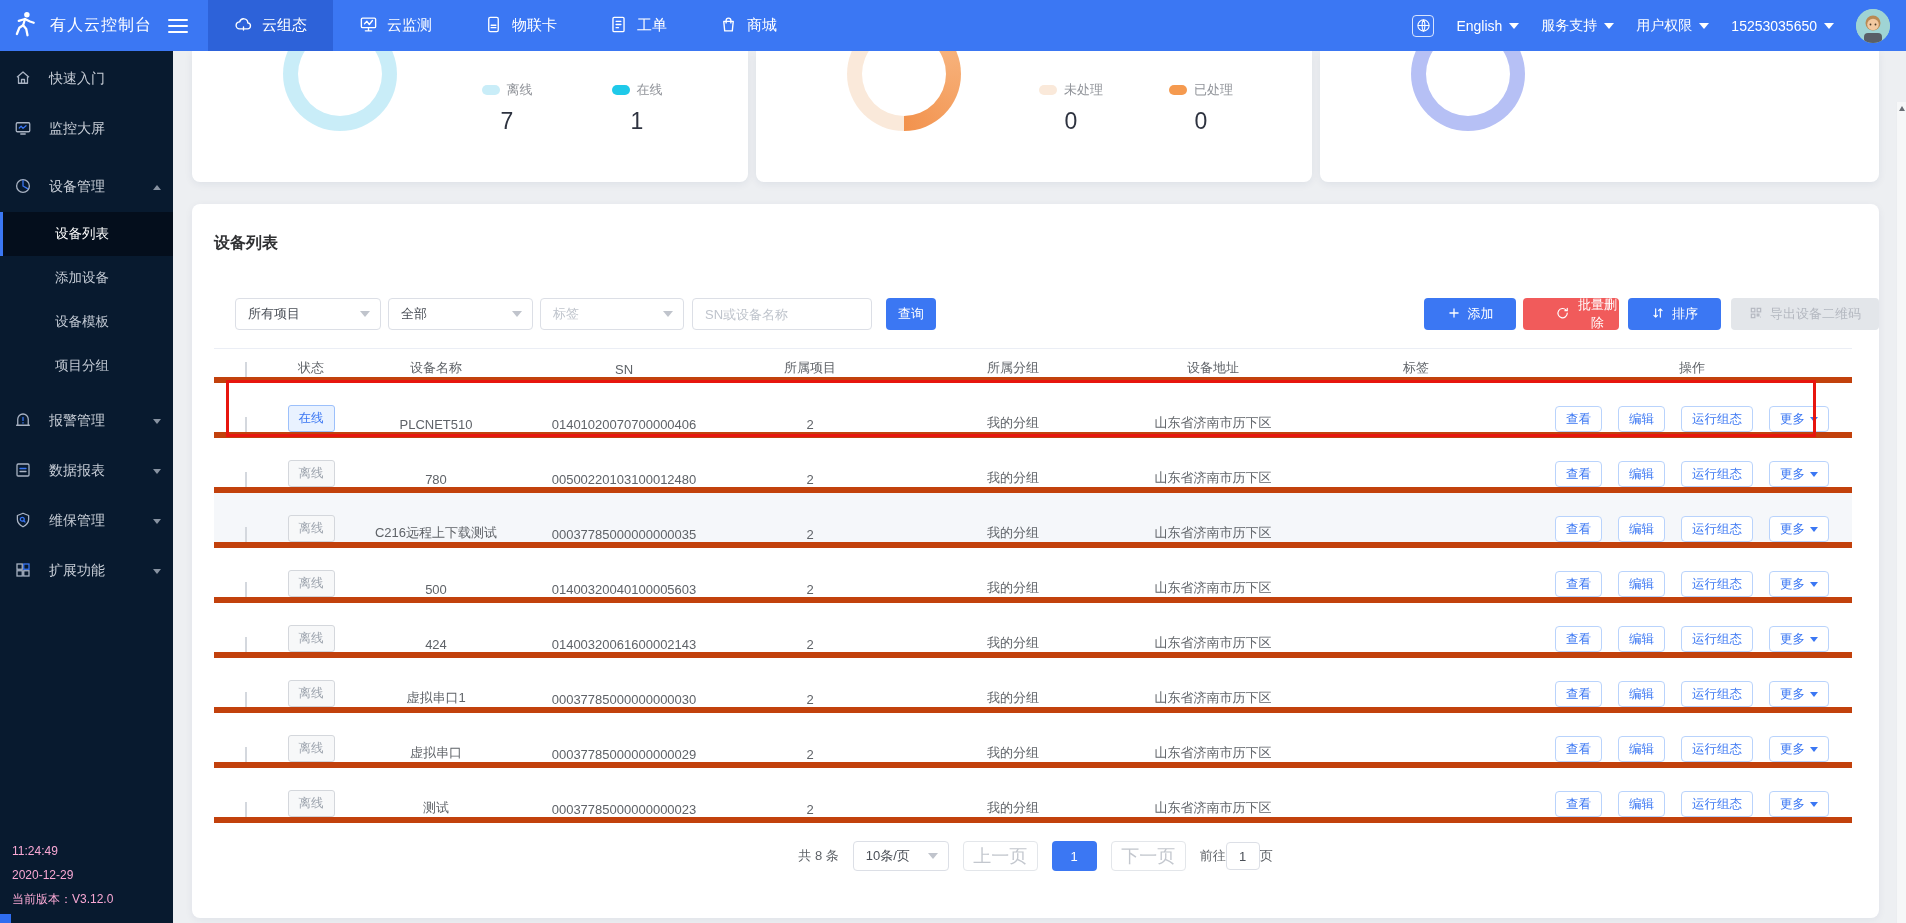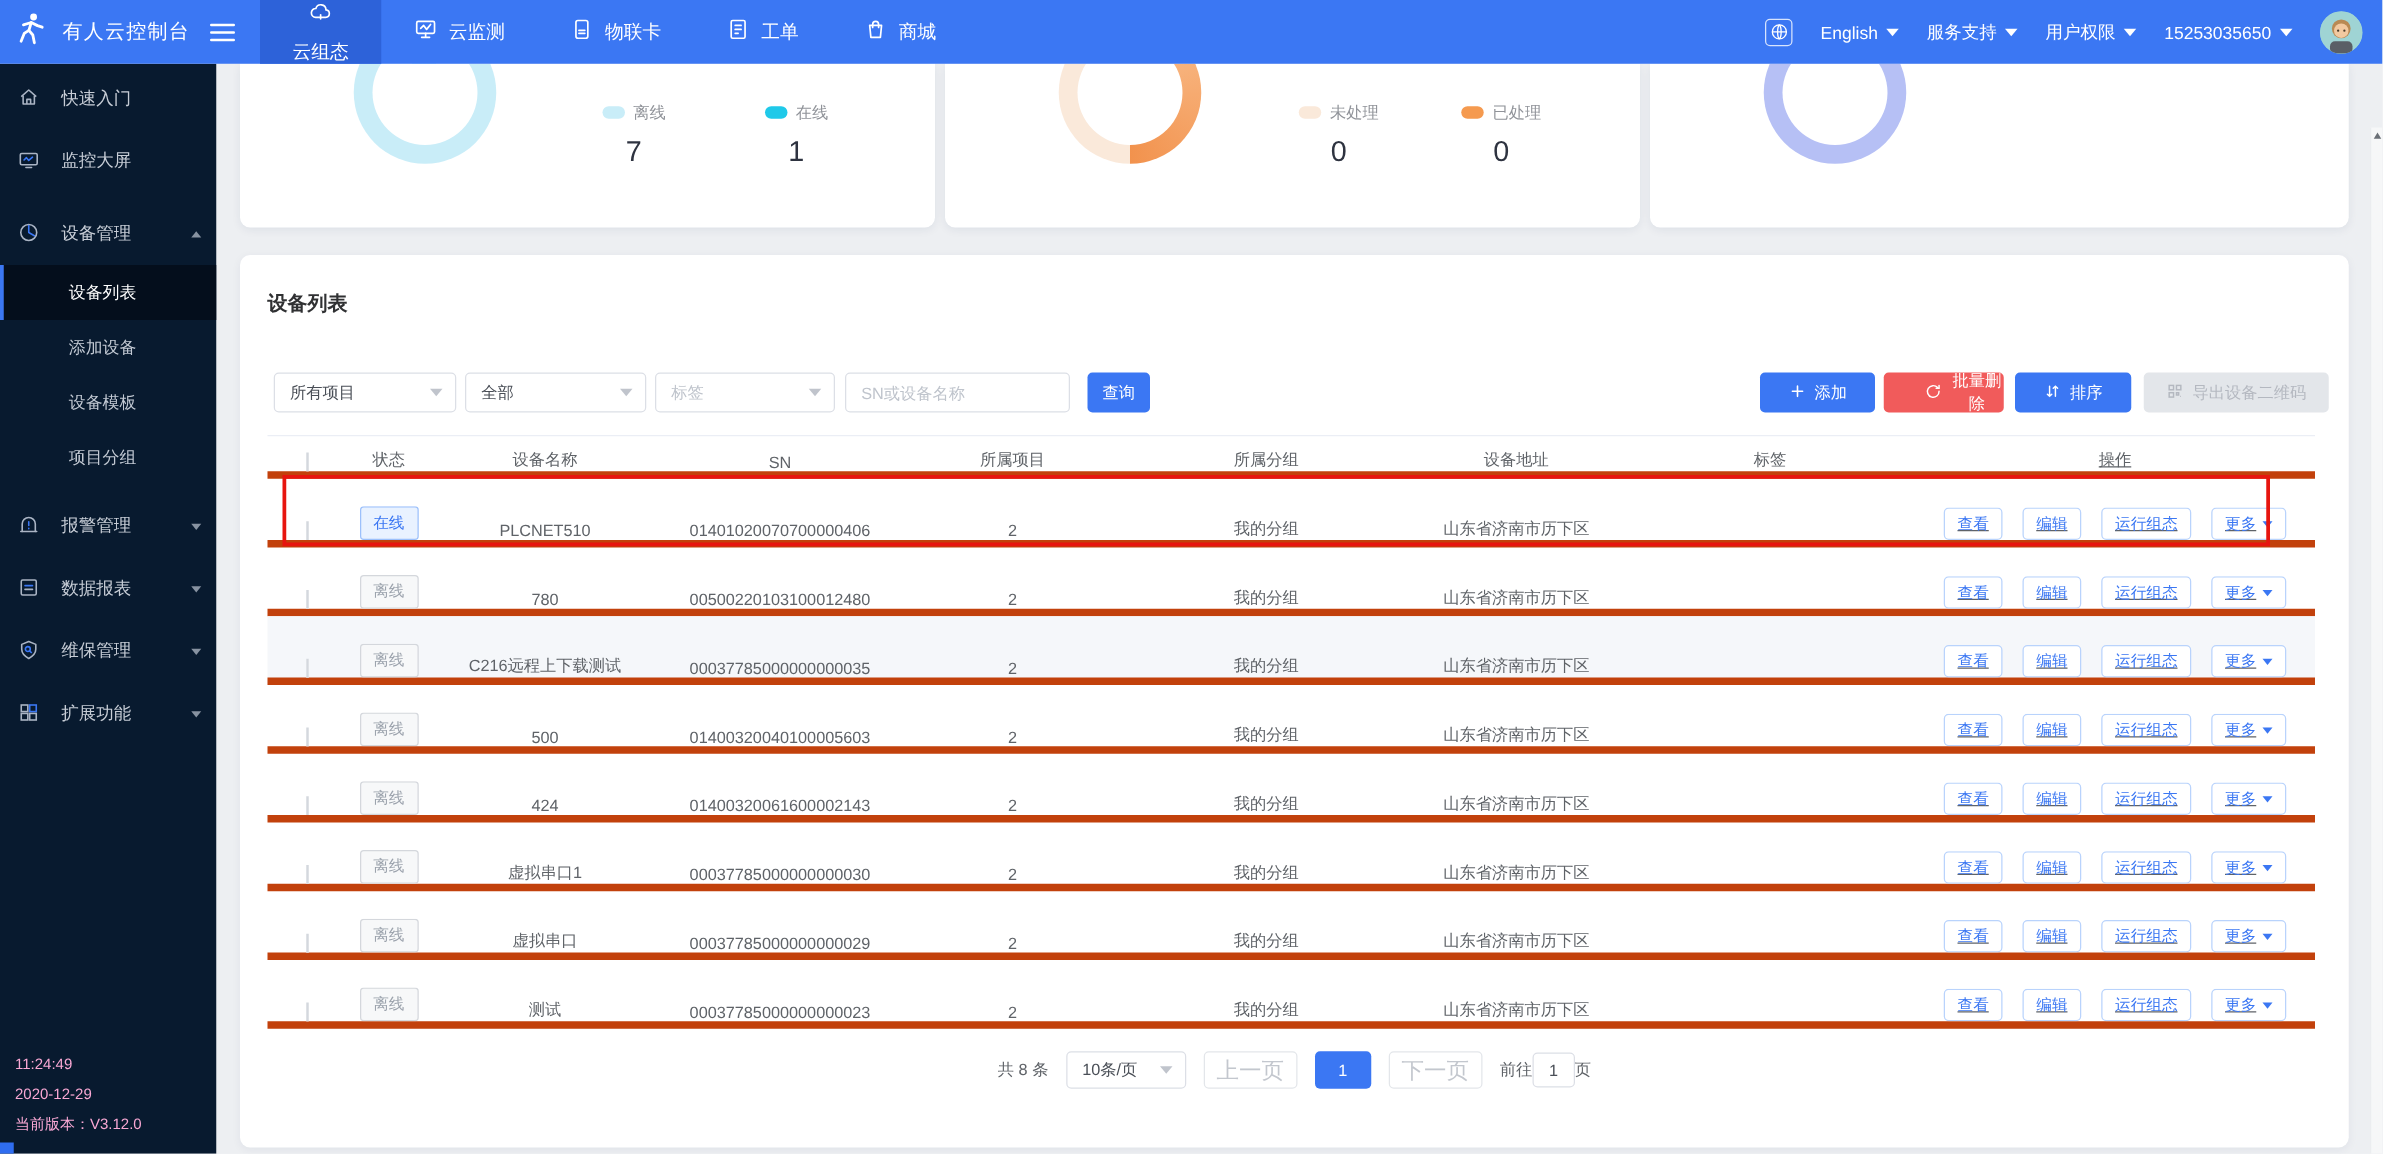--- a/index.html
+++ b/index.html
@@ -7,21 +7,21 @@
   .app { position:relative; width:1906px; height:923px; }
 
   
   .navbar { position:absolute; left:0; top:0; right:0; height:51px; background:#3b77f3; display:flex; align-items:stretch; color:#fff; z-index:30; }
   .brand { display:flex; align-items:center; gap:10px; padding:0 14px 0 10px; }
   .brand-title { font-size:16px; letter-spacing:1px; }
   .burger { width:20px; display:flex; flex-direction:column; gap:4px; cursor:pointer; margin-left:6px; }
   .burger i { display:block; height:2px; background:#fff; border-radius:1px; }
   .nav-tabs { display:flex; align-items:stretch; margin-left:6px; }
   .nav-tab { display:flex; align-items:center; gap:9px; padding:0 26px; font-size:15px; cursor:pointer; }
-  .nav-tab.active { background:#2d62d9;flex-direction:column; }
+  .nav-tab.active { background:#2d62d9; }
   .nav-tab svg { width:19px; height:19px; }
   .nav-right { margin-left:auto; display:flex; align-items:center; gap:22px; padding-right:16px; font-size:14px; }
   .nav-right .nav-drop { display:flex; align-items:center; gap:7px; cursor:pointer; }
   .caret { width:0; height:0; border-left:5px solid transparent; border-right:5px solid transparent; border-top:6px solid #fff; display:inline-block; }
   .globe-wrap { width:22px; height:22px; border:1px solid rgba(255,255,255,.8); border-radius:4px; display:flex; align-items:center; justify-content:center; }
   .avatar { width:34px; height:34px; border-radius:50%; overflow:hidden; background:#9fd4d4; cursor:pointer; }
 
   
   .sidebar { position:absolute; left:0; top:51px; bottom:0; width:173px; background:#081a2f; color:#c7cdd6; z-index:20; }
   .menu { padding-top:3px; }
@@ -52,21 +52,21 @@
   .legend { position:absolute; top:30px; width:120px; text-align:center; }
   .legend .lrow { display:flex; align-items:center; justify-content:center; gap:7px; font-size:13px; color:#909399; }
   .sw { width:18px; height:10px; border-radius:5px; display:inline-block; }
   .legend .lval { margin-top:9px; font-size:23px; color:#2e3340; }
   .lg1 { left:255px; } .lg2 { left:385px; }
 
   
   .panel { position:absolute; left:19px; top:153px; width:1687px; height:714px; background:#fff; border-radius:8px; box-shadow:0 2px 8px rgba(20,40,80,.06); }
   .panel-title { position:absolute; left:22px; top:29px; font-size:16px; color:#303133; font-weight:700; }
 
-  .toolbar { position:absolute; left:0; top:94px; right:0; height:32px; }
+  .toolbar { position:absolute; left:16px; top:94px; right:0; height:32px; }
   .sel { position:absolute; height:32px; background:#fff; border:1px solid #dcdfe6; border-radius:4px; display:flex; align-items:center; padding:0 10px 0 12px; font-size:13px; color:#4a4f57; cursor:pointer; }
   .sel .scaret { margin-left:auto; width:0; height:0; border-left:5px solid transparent; border-right:5px solid transparent; border-top:6px solid #c0c4cc; }
   .sel.ph { color:#bfc4cc; }
   .f1 { left:27px; width:146px; } .f2 { left:180px; width:145px; } .f3 { left:332px; width:144px; }
   .finput { position:absolute; left:484px; width:180px; height:32px; border:1px solid #dcdfe6; border-radius:4px; font-size:13px; color:#4a4f57; padding:0 12px; font-family:inherit; }
   .finput::placeholder { color:#bfc4cc; }
   .btn { border:none; border-radius:4px; font-size:13px; color:#fff; cursor:pointer; font-family:inherit; display:flex; align-items:center; justify-content:center; gap:7px; }
   .btn-primary { background:#3b77f3; }
   .btn-danger { background:#f15b5b; }
   .btn-disabled { background:#e3e6ea; color:#b4b8c0; cursor:default; }
@@ -77,21 +77,21 @@
   .e-btn { position:absolute; left:1523px; width:148px; height:32px; }
   .btn svg { width:14px; height:14px; }
 
   
   .table { position:absolute; left:22px; top:144px; width:1638px; }
   .trow { display:flex; align-items:flex-end; height:55px; border-bottom:6px solid #c2410c; }
   .thead { height:35px; border-top:1px solid #ebeef5; font-size:13px; color:#5a5e66; }
   .trow.shaded { background:#f5f7fa; }
   .cell { text-align:center; font-size:13px; color:#5f6368; flex:none; overflow:hidden; white-space:nowrap; }
   .c-cb { width:64px; } .c-st { width:66px; } .c-nm { width:184px; } .c-sn { width:192px; }
-  .c-pj { width:180px; } .c-gp { width:226px; } .c-ad { width:174px; } .c-tg { width:232px; } .c-op { width:320px;text-decoration:underline; }
+  .c-pj { width:180px; } .c-gp { width:226px; } .c-ad { width:174px; } .c-tg { width:232px; } .c-op { width:320px; }
   .cb { width:14px; height:14px; border:1px solid #d4d8de; border-radius:2px; background:#fff; margin:0 auto; cursor:pointer; }
   .badge { display:inline-block; min-width:44px; padding:4px 10px; border-radius:3px; font-size:12.5px; border:1px solid transparent; }
   .badge.online { color:#3b77f3; border-color:#9cc0fb; background:#e9f2ff; }
   .badge.offline { color:#9ca3ad; border-color:#d4d7dc; background:#f7f8f9; }
   .ops { display:flex; justify-content:center; align-items:center; gap:16px; }
   .op-btn { background:#fff; border:1px solid #b9d3fc; color:#3b77f3; border-radius:4px; height:26px; padding:0 10px; font-size:12.5px; cursor:pointer; font-family:inherit; display:flex; align-items:center; gap:5px; }
   .op-btn .mcaret { width:0;height:0;border-left:4px solid transparent;border-right:4px solid transparent;border-top:5px solid #3b77f3; }
 
   .red-box { position:absolute; left:34px; top:176px; width:1590px; height:57px; border:3px solid #e7150f; z-index:6; pointer-events:none; }
 

